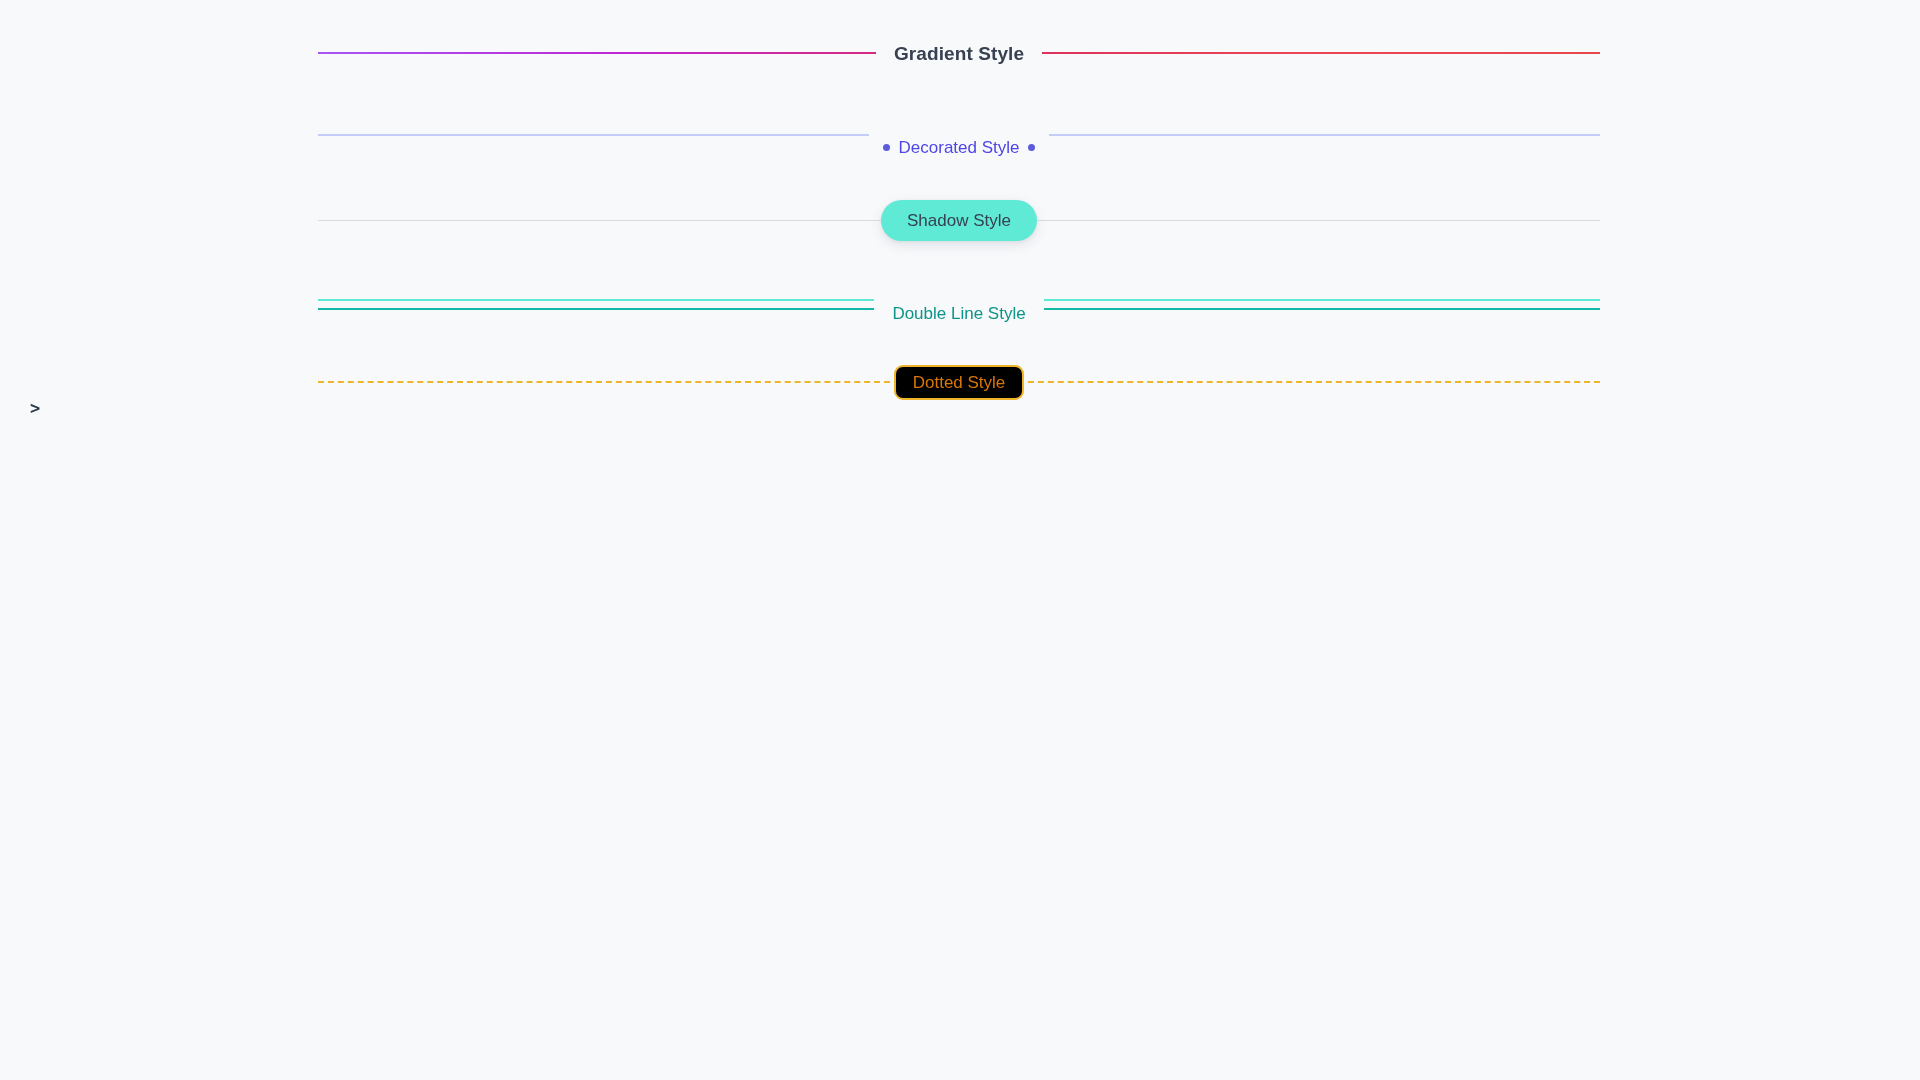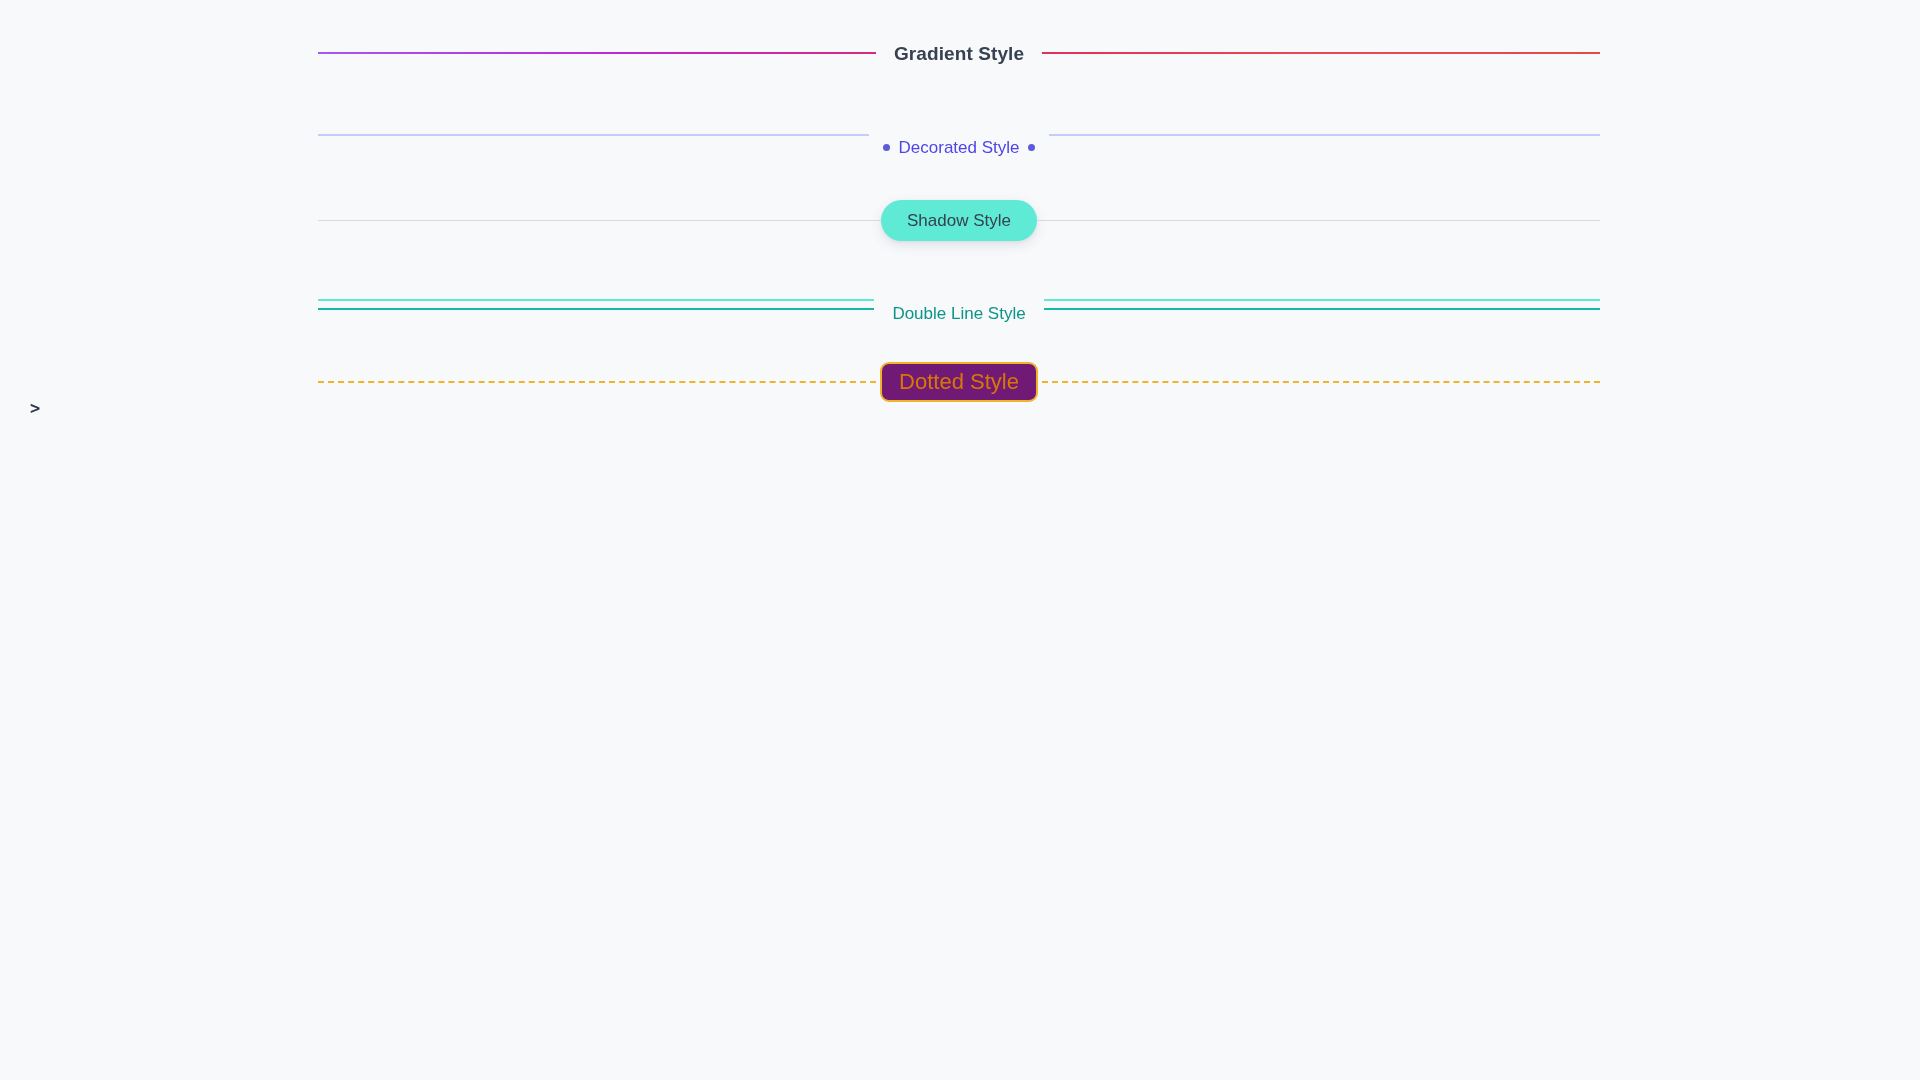--- a/index.html
+++ b/index.html
@@ -115,26 +115,26 @@
     margin-top: 18px;
   }
 
   
   .divider--dotted { top: 382px; }
   .divider--dotted .rule {
     height: 0;
     border-top: 2px dashed #f0b429;
   }
   .label--dotted {
-    font-size: 22px;
+    font-size: 17px;
     color: #d97706;
     border: 2px solid #f0b429;
     border-radius: 9px;
     padding: 7px 17px;
-    background: #701a75;
+    background: #000000;
     margin: 8px 4px;
   }
 
   
   .prompt-caret {
     position: absolute;
     left: 30px;
     top: 400px;
     font-family: "DejaVu Sans Mono", monospace;
     font-size: 17px;

